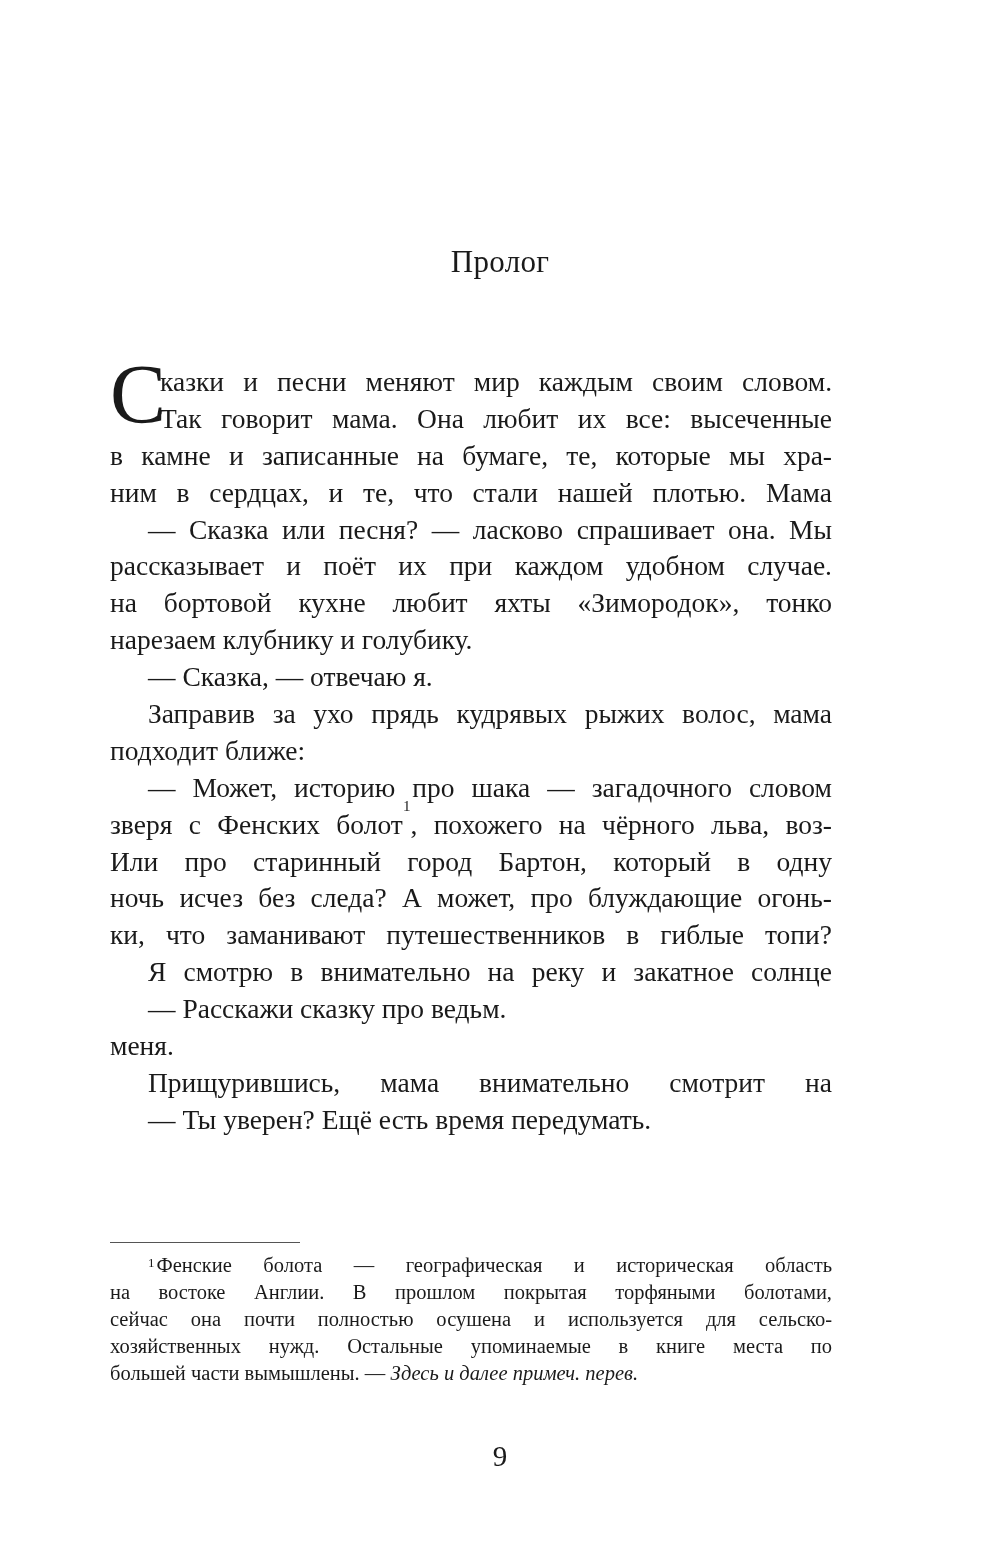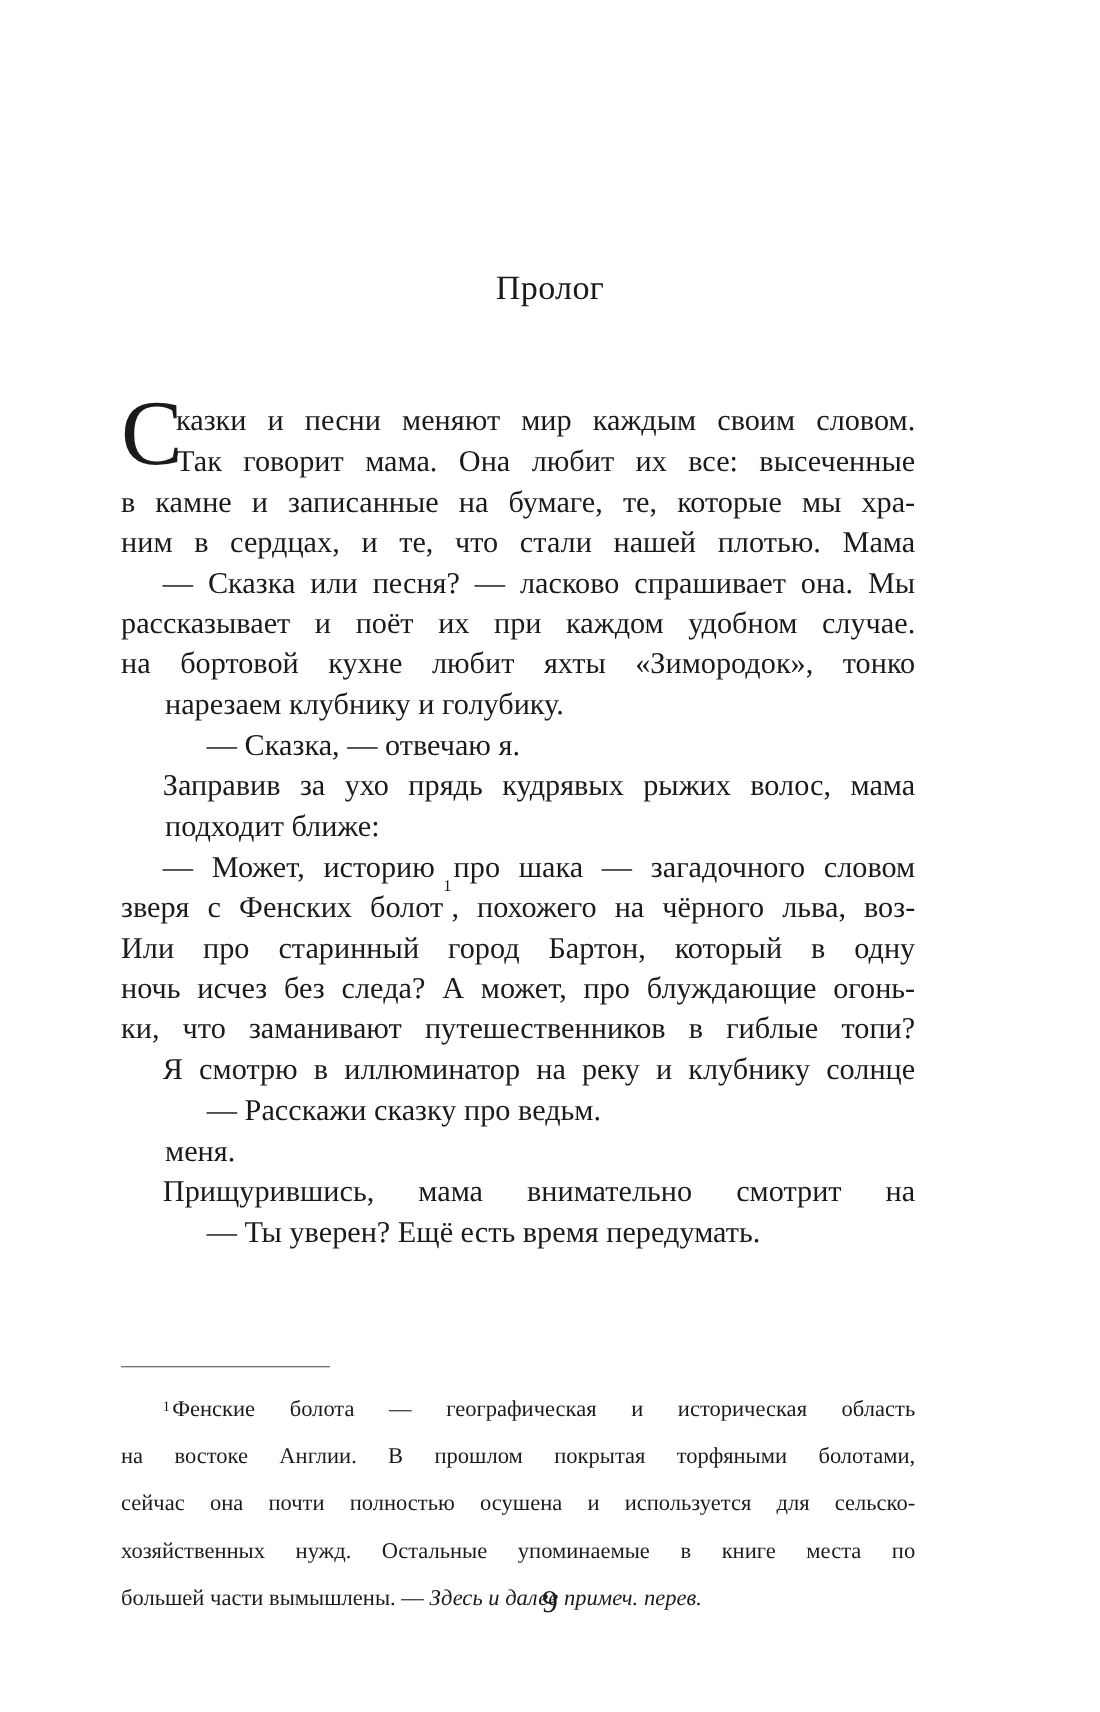--- a/index.html
+++ b/index.html
@@ -4,31 +4,31 @@
 <style>
   html, body { margin: 0; padding: 0; background: #ffffff; }
   body { width: 1000px; height: 1556px; position: relative; overflow: hidden;
          font-family: "Liberation Serif", "DejaVu Serif", serif; color: #1a1a1a; }
   .page { position: absolute; left: 0; top: 0; width: 868px; height: 1556px; }
   .title { position: absolute; top: 244px; left: 0; width: 1000px; text-align: center;
            font-size: 31px; letter-spacing: 0.3px; }
   .body-text { position: absolute; left: 110px; width: 722px; top: 364px; }
   .line { height: 36.9px; line-height: 36.9px; font-size: 27.5px; white-space: nowrap;
           text-align: justify; text-align-last: justify; }
-  .line.last { text-align-last: left; margin-left: 40px; }
+  .line.last { text-align-last: left; }
   .line.indent { padding-left: 38px; }
   .line.dc { padding-left: 50px; }
   .dropcap { position: absolute; left: 110px; top: 360px; font-size: 84px; line-height: 70px;
              height: 70px; }
   sup { font-size: 15px; vertical-align: top; position: relative; top: -8px; line-height: 1; }
   .rule { position: absolute; left: 110px; top: 1242px; width: 190px; height: 0;
           border-top: 1.5px solid #555; }
   .footnote { position: absolute; left: 110px; width: 722px; top: 1252px; }
   .fline { height: 27px; line-height: 27px; font-size: 20.5px; white-space: nowrap;
-           text-align: justify; text-align-last: justify; margin-top: 16px; }
+           text-align: justify; text-align-last: justify; }
   .fline.first { padding-left: 38px; }
   .fline.last { text-align-last: left; }
   .fn-mark { font-size: 13px; vertical-align: top; position: relative; top: -3px; margin-right: 2px; }
   .it { font-style: italic; }
   .pagenum { position: absolute; top: 1440px; left: 0; width: 1000px; text-align: center;
              font-size: 29px; }
 </style>
 </head>
 <body>
 
@@ -47,21 +47,21 @@
     <div class="line">на бортовой кухне любит яхты «Зимородок», тонко</div>
     <div class="line last">нарезаем клубнику и голубику.</div>
     <div class="line indent last">— Сказка, — отвечаю я.</div>
     <div class="line indent">Заправив за ухо прядь кудрявых рыжих волос, мама</div>
     <div class="line last">подходит ближе:</div>
     <div class="line indent">— Может, историю про шака — загадочного словом</div>
     <div class="line"><span>зверя с Фенских болот</span><sup>1</sup><span>, похожего на чёрного льва, воз-</span></div>
     <div class="line">Или про старинный город Бартон, который в одну</div>
     <div class="line">ночь исчез без следа? А может, про блуждающие огонь-</div>
     <div class="line">ки, что заманивают путешественников в гиблые топи?</div>
-    <div class="line indent">Я смотрю в иллюминатор на реку и клубнику солнце</div>
+    <div class="line indent">Я смотрю в внимательно на реку и закатное солнце</div>
     <div class="line indent last">— Расскажи сказку про ведьм.</div>
     <div class="line last">меня.</div>
     <div class="line indent">Прищурившись, мама внимательно смотрит на</div>
     <div class="line indent last">— Ты уверен? Ещё есть время передумать.</div>
   </div>
 
   <div class="rule"></div>
 
   <div class="footnote">
     <div class="fline first"><span class="fn-mark">1</span><span>Фенские болота — географическая и историческая область</span></div>

